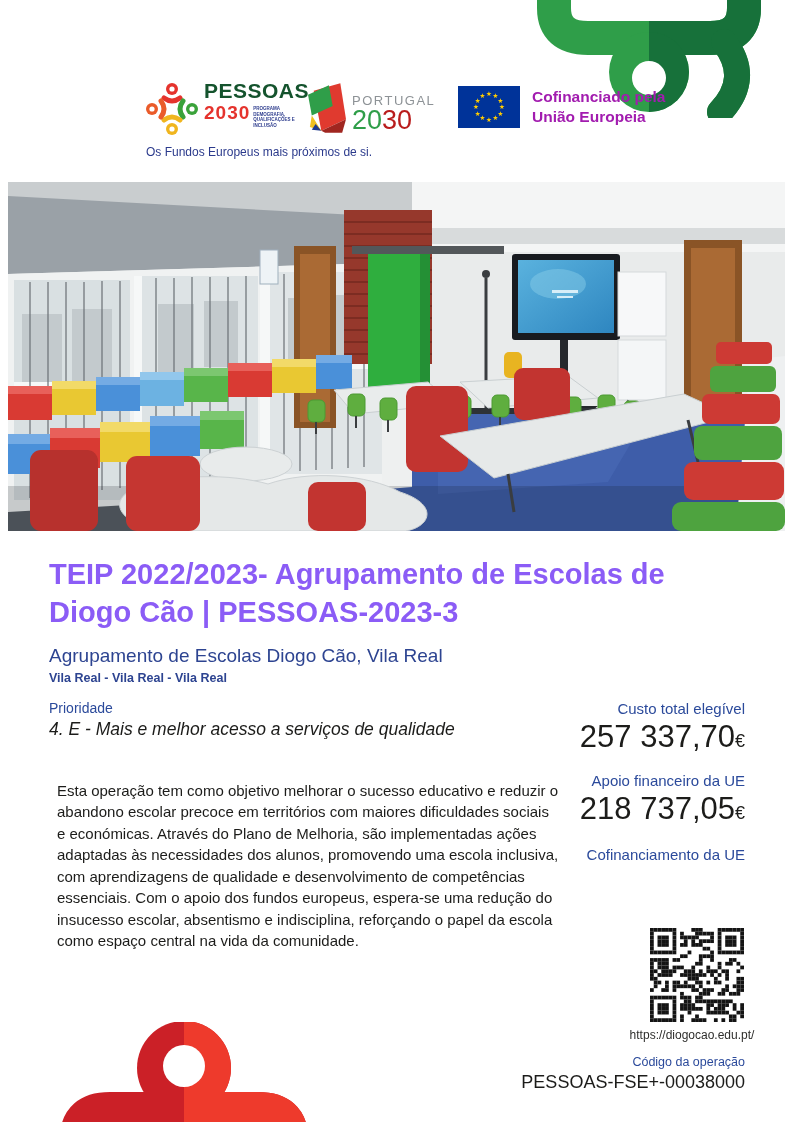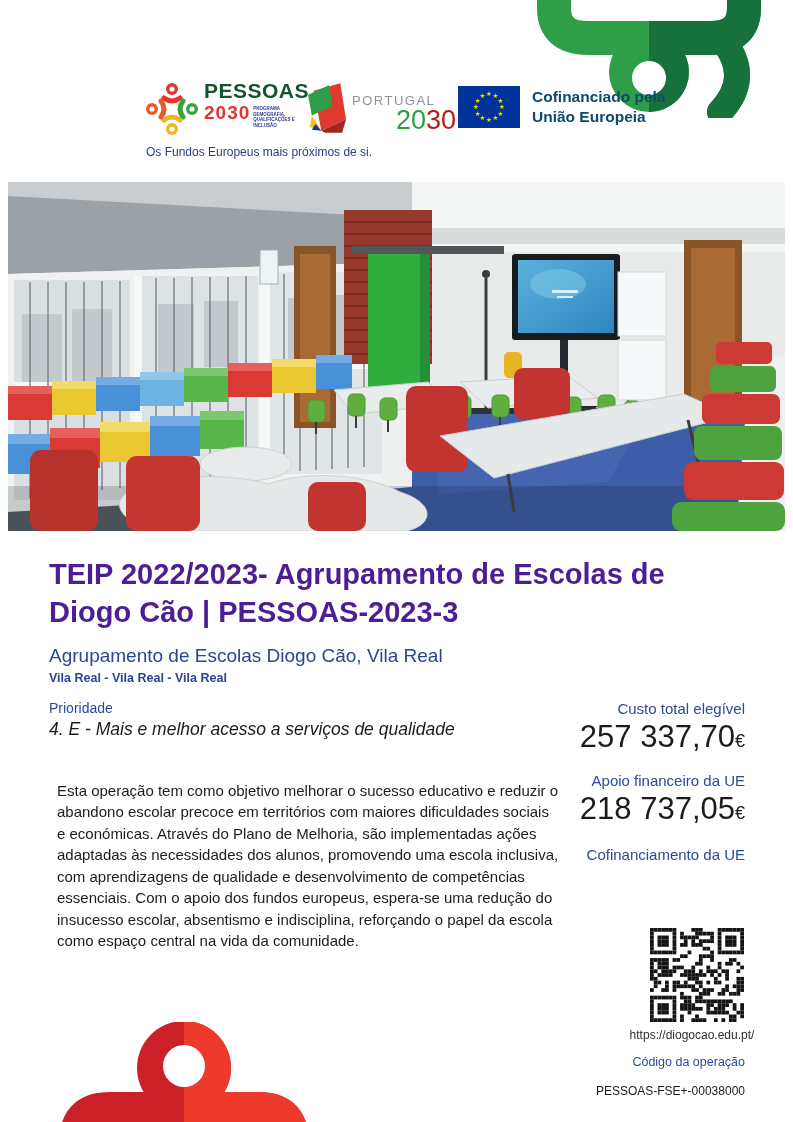--- a/index.html
+++ b/index.html
@@ -11,54 +11,54 @@
   .pessoas-logo{position:absolute;left:146px;top:2px;display:flex;align-items:flex-start;}
   .pessoas-text{margin-left:6px;line-height:1;}
   .pessoas-name{font-size:21px;font-weight:700;color:#14532d;letter-spacing:.5px;}
   .pessoas-sub{display:flex;align-items:flex-start;margin-top:2px;}
   .pessoas-year{font-size:19px;font-weight:700;color:#e5332d;letter-spacing:1px;}
   .pessoas-caption{font-size:4.5px;line-height:1.25;color:#2b3a8c;width:52px;margin-left:3px;margin-top:3px;font-weight:700;}
   .portugal-logo{position:absolute;left:308px;top:2px;display:flex;align-items:flex-end;}
   .portugal-text{margin-left:6px;line-height:1;}
   .portugal-name{font-size:13px;color:#8d9296;letter-spacing:1.5px;}
   .portugal-year{font-size:27px;font-weight:400;letter-spacing:0;}
-  .portugal-year .g{color:#2f9e49;margin-left:44px;}
+  .portugal-year .g{color:#2f9e49;}
   .portugal-year .r{color:#b91c1c;}
   .eu-logo{position:absolute;left:458px;top:8px;display:flex;align-items:center;}
-  .eu-text{margin-left:12px;font-size:15.5px;font-weight:700;color:#0c4a6e;line-height:1.3;}
+  .eu-text{margin-left:12px;font-size:15.5px;font-weight:700;color:#a21caf;line-height:1.3;}
   .tagline{position:absolute;left:146px;top:145px;font-size:12px;color:#2b3a8c;}
 
   
   .fig-green{position:absolute;left:524px;top:0;}
   .fig-red{position:absolute;left:52px;top:1022px;}
 
   
   .photo{position:absolute;left:8px;top:182px;width:777px;height:349px;}
 
   
   .title{position:absolute;left:49px;top:556px;width:684px;font-size:29px;font-weight:700;
-         color:#4c1d95;line-height:1.30;}
+         color:#8b5cf6;line-height:1.30;}
   .subtitle{position:absolute;left:49px;top:645px;font-size:19px;color:#2d4491;}
   .location{position:absolute;left:49px;top:671px;font-size:12.5px;font-weight:700;color:#2d4491;}
   .prio-label{position:absolute;left:49px;top:700px;font-size:14px;color:#2b4a9b;}
   .prio-value{position:absolute;left:49px;top:719px;font-size:17.5px;color:#1c1c1a;font-style:italic;}
   .desc{position:absolute;left:57px;top:780px;width:502px;font-size:15px;line-height:1.43;color:#1c1c1a;}
 
   .metric{position:absolute;right:48px;text-align:right;}
   .metric .lbl{font-size:15px;color:#2b4a9b;}
   .metric .val{font-size:31px;color:#1c1c1a;margin-top:2px;}
   .metric .unit{font-size:18px;}
   .m1{top:700px;margin-left:48px;} .m2{top:772px;margin-left:40px;} .m3{top:846px;}
   .m3 .val{font-size:33px;}
 
   .qr{position:absolute;left:650px;top:928px;width:94px;height:94px;}
   .qr-url{position:absolute;left:592px;top:1028px;width:200px;text-align:center;
           font-size:12px;color:#2e2e2c;text-decoration:none;}
   .code-label{position:absolute;right:48px;top:1055px;font-size:12.5px;color:#2b4a9b;text-align:right;}
-  .code-value{position:absolute;right:48px;top:1072px;font-size:12px;color:#1c1c1a;text-align:right;margin-top:12px;}
+  .code-value{position:absolute;right:48px;top:1072px;font-size:18px;color:#1c1c1a;text-align:right;}
 </style>
 </head>
 <body>
 
 <div class="page">
 
   <svg class="fig-green" width="250" height="118" viewBox="0 0 250 118">
     <g>
       <g fill="none" stroke="#2f9e49" stroke-width="34">
         <path d="M30,-22 L30,8 Q30,38 64,38 L186,38 Q220,38 220,8 L220,-22"></path>

